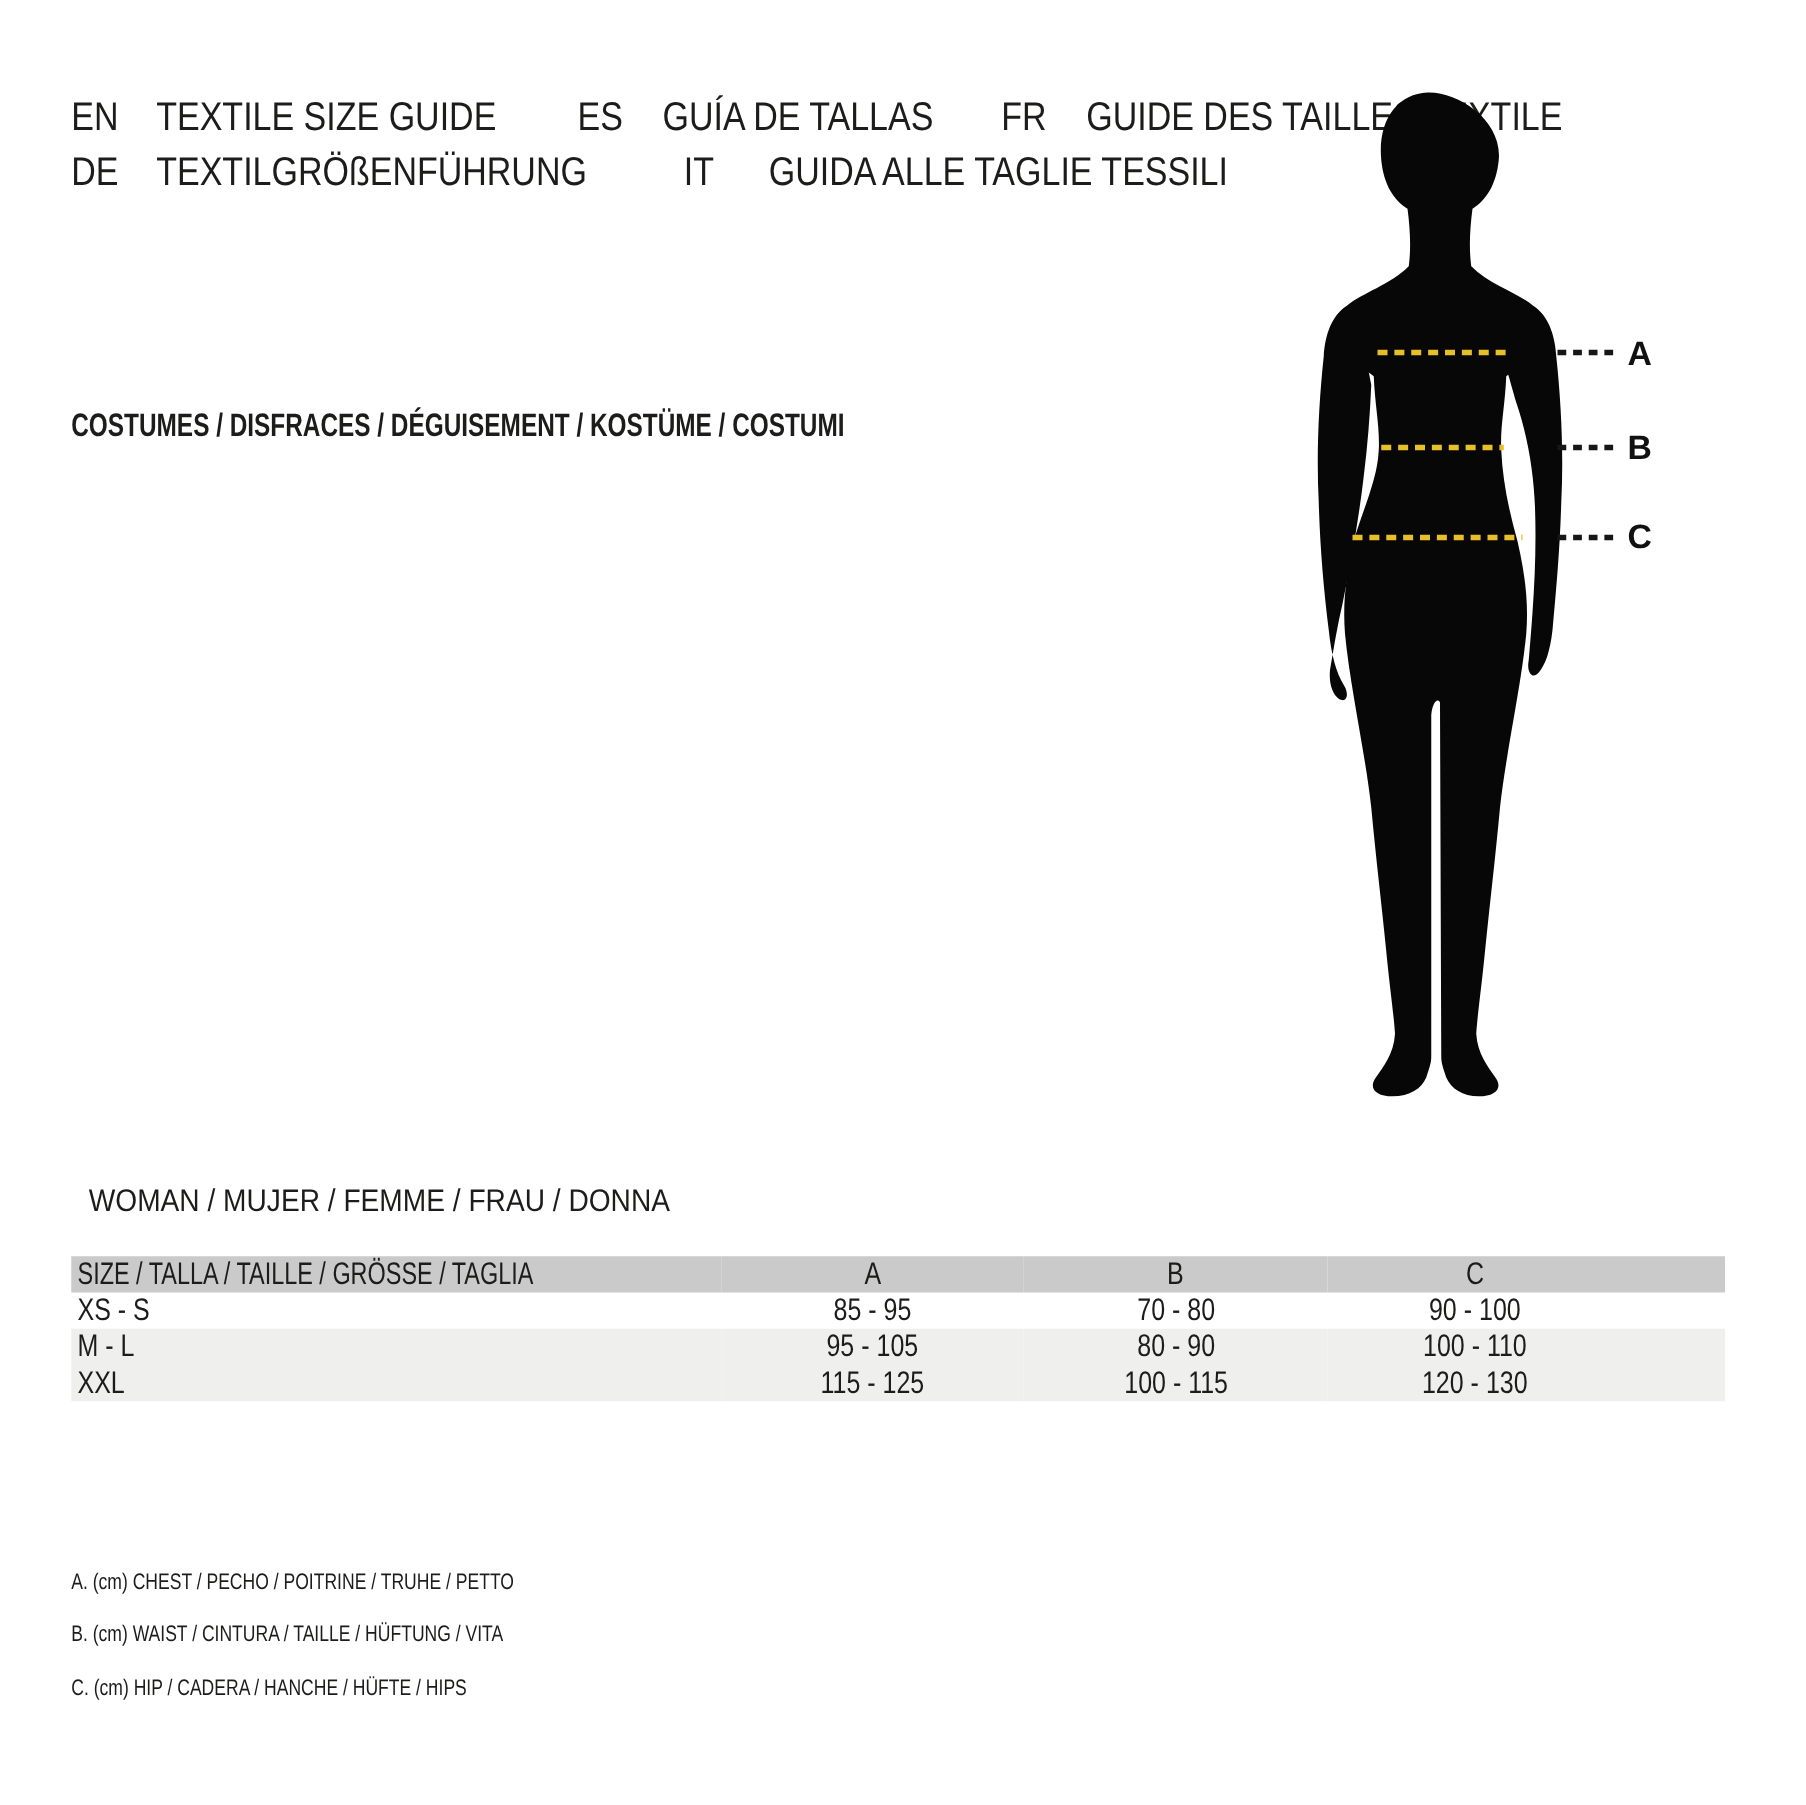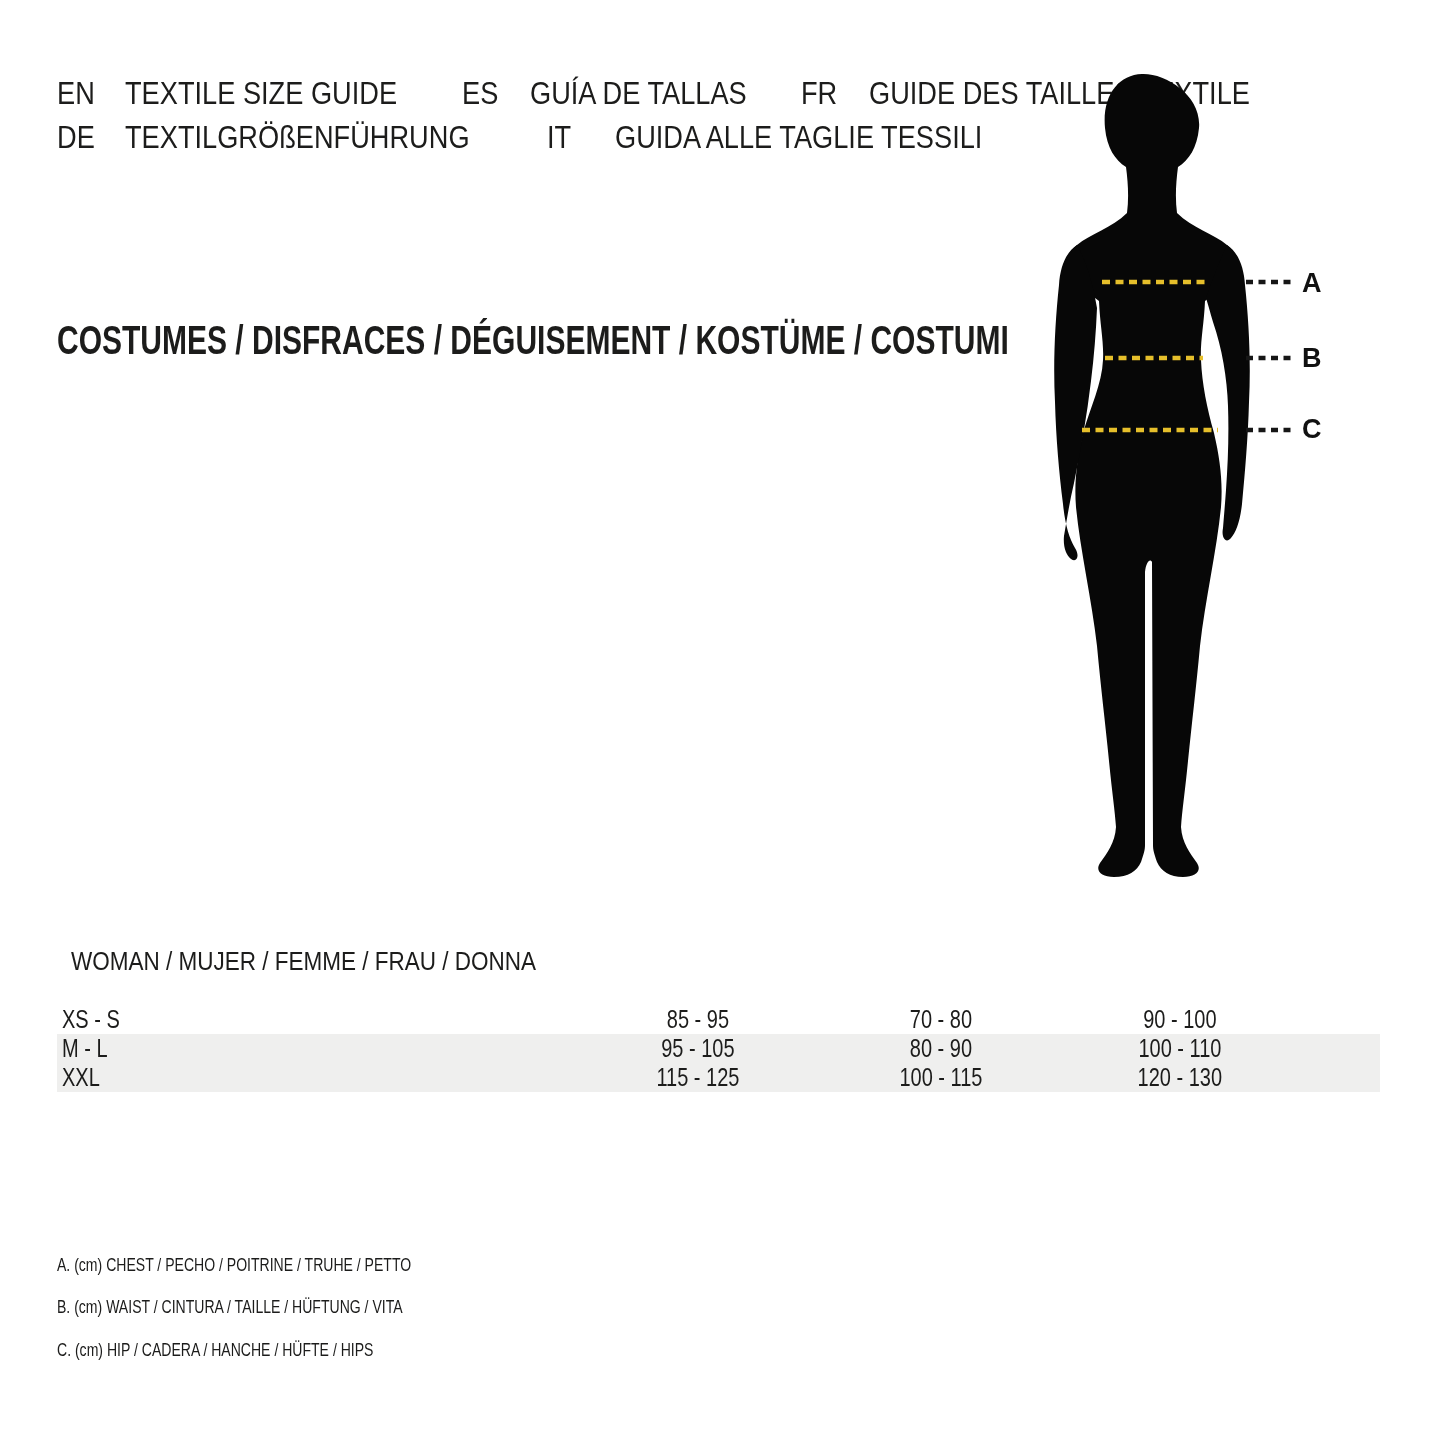--- a/index.html
+++ b/index.html
@@ -24,21 +24,21 @@
   .s75 { transform: scaleX(0.75); }
 
   
   #language-list { left: 57px; top: 72px; }
   .lang-row { height: 43.5px; line-height: 43.5px; font-size: 32px; font-weight: 500; white-space: nowrap; }
   .lang-code { display: inline-block; width: 80px; }
 
   
   #category-title {
     left: 57px; top: 319px;
-    font-size: 40px; font-weight: 700; line-height: 42px; white-space: nowrap;
+    font-size: 26px; font-weight: 700; line-height: 42px; white-space: nowrap;
   }
 
   
   #figure-wrap { left: 1040px; top: 70px; width: 260px; height: 820px; }
   .measure-label {
     position: absolute; left: 1302px;
     font-size: 27px; font-weight: 700; line-height: 27px; color: #111111;
   }
   #label-a { top: 270px; }
   #label-b { top: 345px; }
@@ -189,20 +189,26 @@
   </div>
 
   <table id="size-table">
     <colgroup>
       <col style="width:520px">
         <col style="width:242px">
         <col style="width:243px">
         <col style="width:318px">
     </colgroup>
     <tbody>
+      <tr class="header-row">
+        <td class="col-size"><span class="cxl s75">SIZE / TALLA / TAILLE / GRÖSSE / TAGLIA</span></td>
+        <td class="col-a"><span class="cxc s80">A</span></td>
+        <td class="col-b"><span class="cxc s80">B</span></td>
+        <td class="col-c"><span class="cxc s80">C</span></td>
+      </tr>
       <tr class="data-row">
         <td class="col-size"><span class="cxl s80">XS - S</span></td>
         <td class="col-a"><span class="cxc s80">85 - 95</span></td>
         <td class="col-b"><span class="cxc s80">70 - 80</span></td>
         <td class="col-c"><span class="cxc s80">90 - 100</span></td>
       </tr>
       <tr class="data-row row-alt">
         <td class="col-size"><span class="cxl s80">M - L</span></td>
         <td class="col-a"><span class="cxc s80">95 - 105</span></td>
         <td class="col-b"><span class="cxc s80">80 - 90</span></td>

